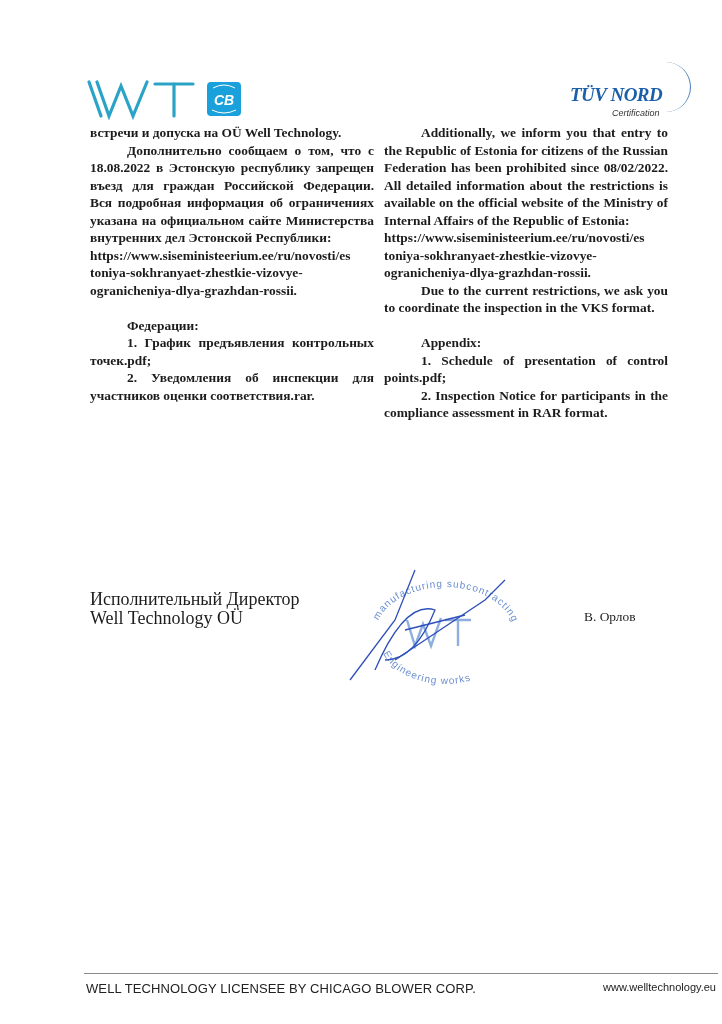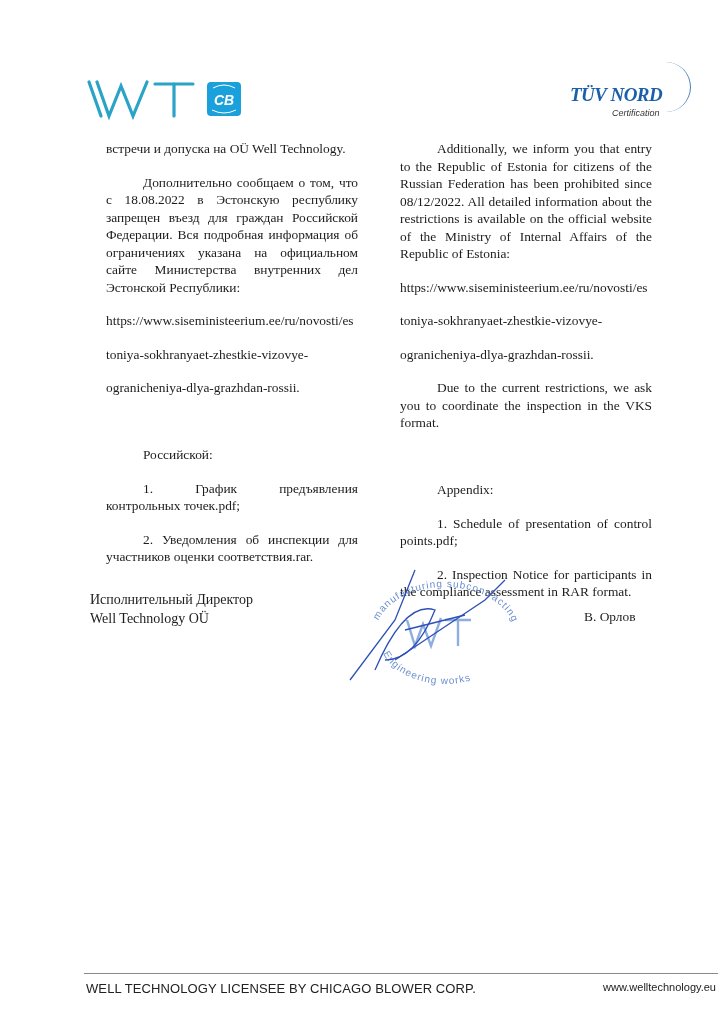--- a/index.html
+++ b/index.html
@@ -9,25 +9,25 @@
     .logo-tuv { position: absolute; left: 560px; top: 62px; width: 130px; height: 60px; }
     .tuv-text { position: absolute; left: 10px; top: 22px; font-family: Liberation Serif, serif;
                 font-weight: bold; font-style: italic; font-size: 19px; color: #1b5faa; letter-spacing: -0.5px; }
     .tuv-cert { position: absolute; left: 52px; top: 46px; font-family: "Liberation Sans", sans-serif;
                 font-style: italic; font-size: 9px; color: #333; }
     .tuv-arc { position: absolute; left: 96px; top: 0; width: 34px; height: 50px; border-right: 1.5px solid #4a7fc0;
                border-radius: 0 40px 40px 0; }
     .col { position: absolute; top: 124px; width: 284px; font-size: 13.4px; line-height: 17.5px; }
     .col-left { left: 90px; }
     .col-right { left: 384px; }
-    .col p { margin: 16px; text-align: justify; text-align-last: left; }
+    .col p { margin: 0; text-align: justify; text-align-last: left; font-weight: bold; }
     .indent { text-indent: 37px; }
     .gap { height: 17.5px; }
     .url { word-break: break-all; }
-    .sig-left { position: absolute; left: 90px; top: 590px; font-size: 14px; line-height: 19px; }
+    .sig-left { position: absolute; left: 90px; top: 590px; font-size: 18px; line-height: 19px; }
     .sig-right { position: absolute; left: 584px; top: 609px; font-size: 13.4px; }
     .stamp { position: absolute; left: 345px; top: 560px; width: 200px; height: 130px; }
     .footer-line { position: absolute; left: 84px; top: 973px; width: 634px; height: 1px; background: #8a8a8a; }
     .footer-left { position: absolute; left: 86px; top: 981px; font-family: "Liberation Sans", sans-serif;
                    font-size: 13px; color: #222; letter-spacing: 0.1px; }
     .footer-right { position: absolute; right: 6px; top: 981px; font-family: "Liberation Sans", sans-serif;
                     font-size: 11px; color: #222; }
   </style>
 </head>
 <body>
@@ -55,27 +55,27 @@
   <div class="tuv-cert">Certification</div>
 </div>
 
 <div class="col col-left">
   <p>встречи и допуска на OÜ Well Technology.</p>
   <p class="indent">Дополнительно сообщаем о том, что с 18.08.2022 в Эстонскую республику запрещен въезд для граждан Российской Федерации. Вся подробная информация об ограничениях указана на официальном сайте Министерства внутренних дел Эстонской Республики:</p>
   <p class="url">https://www.siseministeerium.ee/ru/novosti/es</p>
   <p class="url">toniya-sokhranyaet-zhestkie-vizovye-</p>
   <p class="url">ogranicheniya-dlya-grazhdan-rossii.</p>
   <div class="gap"></div>
-  <p class="indent">Российской:</p>
+  <p class="indent">Федерации:</p>
   <p class="indent">1. График предъявления контрольных точек.pdf;</p>
   <p class="indent">2. Уведомления об инспекции для участников оценки соответствия.rar.</p>
 </div>
 
 <div class="col col-right">
-  <p class="indent">Additionally, we inform you that entry to the Republic of Estonia for citizens of the Russian Federation has been prohibited since 08/12/2022. All detailed information about the restrictions is available on the official website of the Ministry of Internal Affairs of the Republic of Estonia:</p>
+  <p class="indent">Additionally, we inform you that entry to the Republic of Estonia for citizens of the Russian Federation has been prohibited since 08/02/2022. All detailed information about the restrictions is available on the official website of the Ministry of Internal Affairs of the Republic of Estonia:</p>
   <p class="url">https://www.siseministeerium.ee/ru/novosti/es</p>
   <p class="url">toniya-sokhranyaet-zhestkie-vizovye-</p>
   <p class="url">ogranicheniya-dlya-grazhdan-rossii.</p>
   <p class="indent">Due to the current restrictions, we ask you to coordinate the inspection in the VKS format.</p>
   <div class="gap"></div>
   <p class="indent">Appendix:</p>
   <p class="indent">1. Schedule of presentation of control points.pdf;</p>
   <p class="indent">2. Inspection Notice for participants in the compliance assessment in RAR format.</p>
 </div>
 

